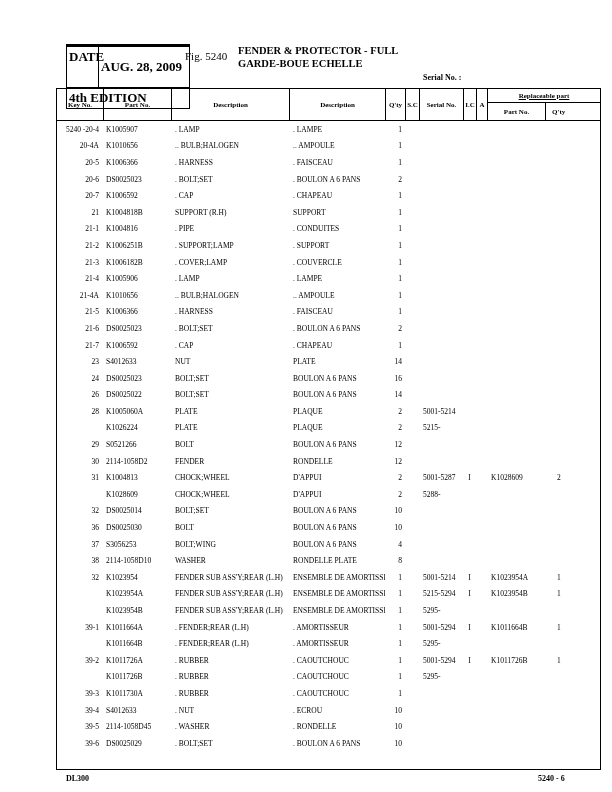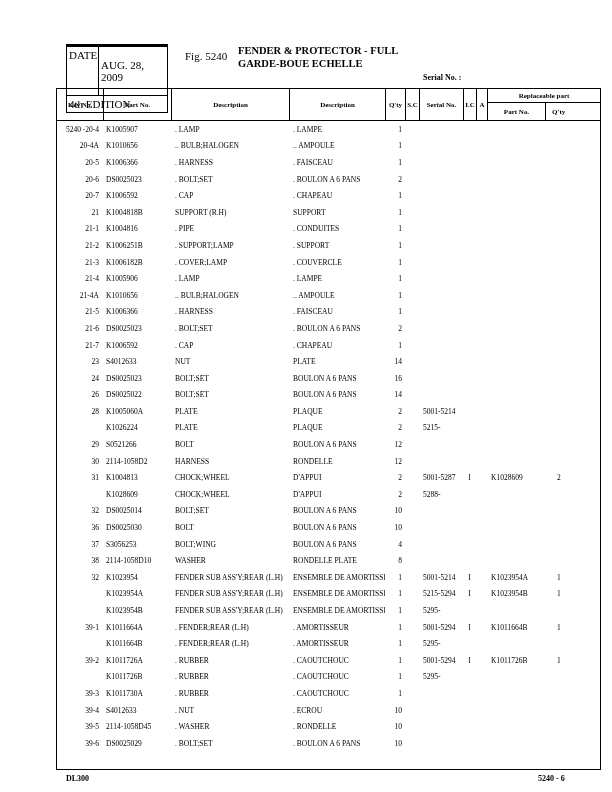--- a/index.html
+++ b/index.html
@@ -6,23 +6,23 @@
   html, body { margin: 0; padding: 0; }
   body {
     width: 612px; height: 792px;
     background: #ffffff; color: #000;
     font-family: "Liberation Serif", serif;
   }
   .sheet { position: relative; width: 612px; height: 792px; overflow: hidden; background: #fff; }
 
   
   .date-box {
-    position: absolute; left: 66px; top: 44px; width: 102px;
+    position: absolute; left: 66px; top: 44px; width: 124px;
     border: 1px solid #000; border-top: 3px solid #000;
-    font-size: 11px; font-weight: normal;
+    font-size: 13px; font-weight: bold;
   }
   .date-box .row1 { display: flex; border-bottom: 1px solid #000; }
   .date-box .cell-label { width: 32px; padding: 2px 2px; text-align: center; border-right: 1px solid #000; }
   .date-box .cell-value { flex: 1; padding: 12px 2px; }
   .date-box .row2 { text-align: left; padding: 2px 2px; }
 
   .fig-label { position: absolute; left: 185px; top: 50px; font-size: 11px; font-weight: normal; }
   .doc-title { position: absolute; left: 238px; top: 44px; font-size: 10.5px; font-weight: bold; line-height: 13px; }
   .serial-label { position: absolute; left: 423px; top: 73px; font-size: 8px; font-weight: bold; }
 
@@ -42,21 +42,21 @@
     height: 32px;
   }
   .thead .h {
     grid-row: 1 / 3;
     display: flex; align-items: center; justify-content: center;
     border-left: 1px solid #000;
     overflow: hidden; white-space: nowrap;
   }
   .thead .h:first-child { border-left: none; }
   .h-rep { grid-column: 10 / 12; grid-row: 1; border-left: 1px solid #000; border-bottom: 1px solid #000;
-           display: flex; align-items: center; justify-content: center; }
+           display: flex; align-items: center; justify-content: center; text-decoration: underline; }
   .h-rep-part { grid-column: 10; grid-row: 2; border-left: 1px solid #000;
                 display: flex; align-items: center; justify-content: center; }
   .h-rep-qty { grid-column: 11; grid-row: 2; border-left: 1px solid #000;
                display: flex; align-items: center; padding-left: 6px; }
 
   .tbody { height: 649px; overflow: hidden; font-size: 7.5px; }
   .tr { height: 16.6px; align-items: center; }
   .td { overflow: hidden; white-space: nowrap; }
   .c-key  { text-align: right; padding-right: 4px; }
   .c-part { padding-left: 3px; }
@@ -366,21 +366,21 @@
     <div class="td c-sc"></div>
     <div class="td c-serial"></div>
     <div class="td c-ic"></div>
     <div class="td c-a"></div>
     <div class="td c-rep-part"></div>
     <div class="td c-rep-qty"></div>
   </div>
         <div class="tr grid-cols">
     <div class="td c-key">30</div>
     <div class="td c-part">2114-1058D2</div>
-    <div class="td c-desc">HARNESS</div>
+    <div class="td c-desc">FENDER</div>
     <div class="td c-desc">RONDELLE</div>
     <div class="td c-qty">12</div>
     <div class="td c-sc"></div>
     <div class="td c-serial"></div>
     <div class="td c-ic"></div>
     <div class="td c-a"></div>
     <div class="td c-rep-part"></div>
     <div class="td c-rep-qty"></div>
   </div>
         <div class="tr grid-cols">

